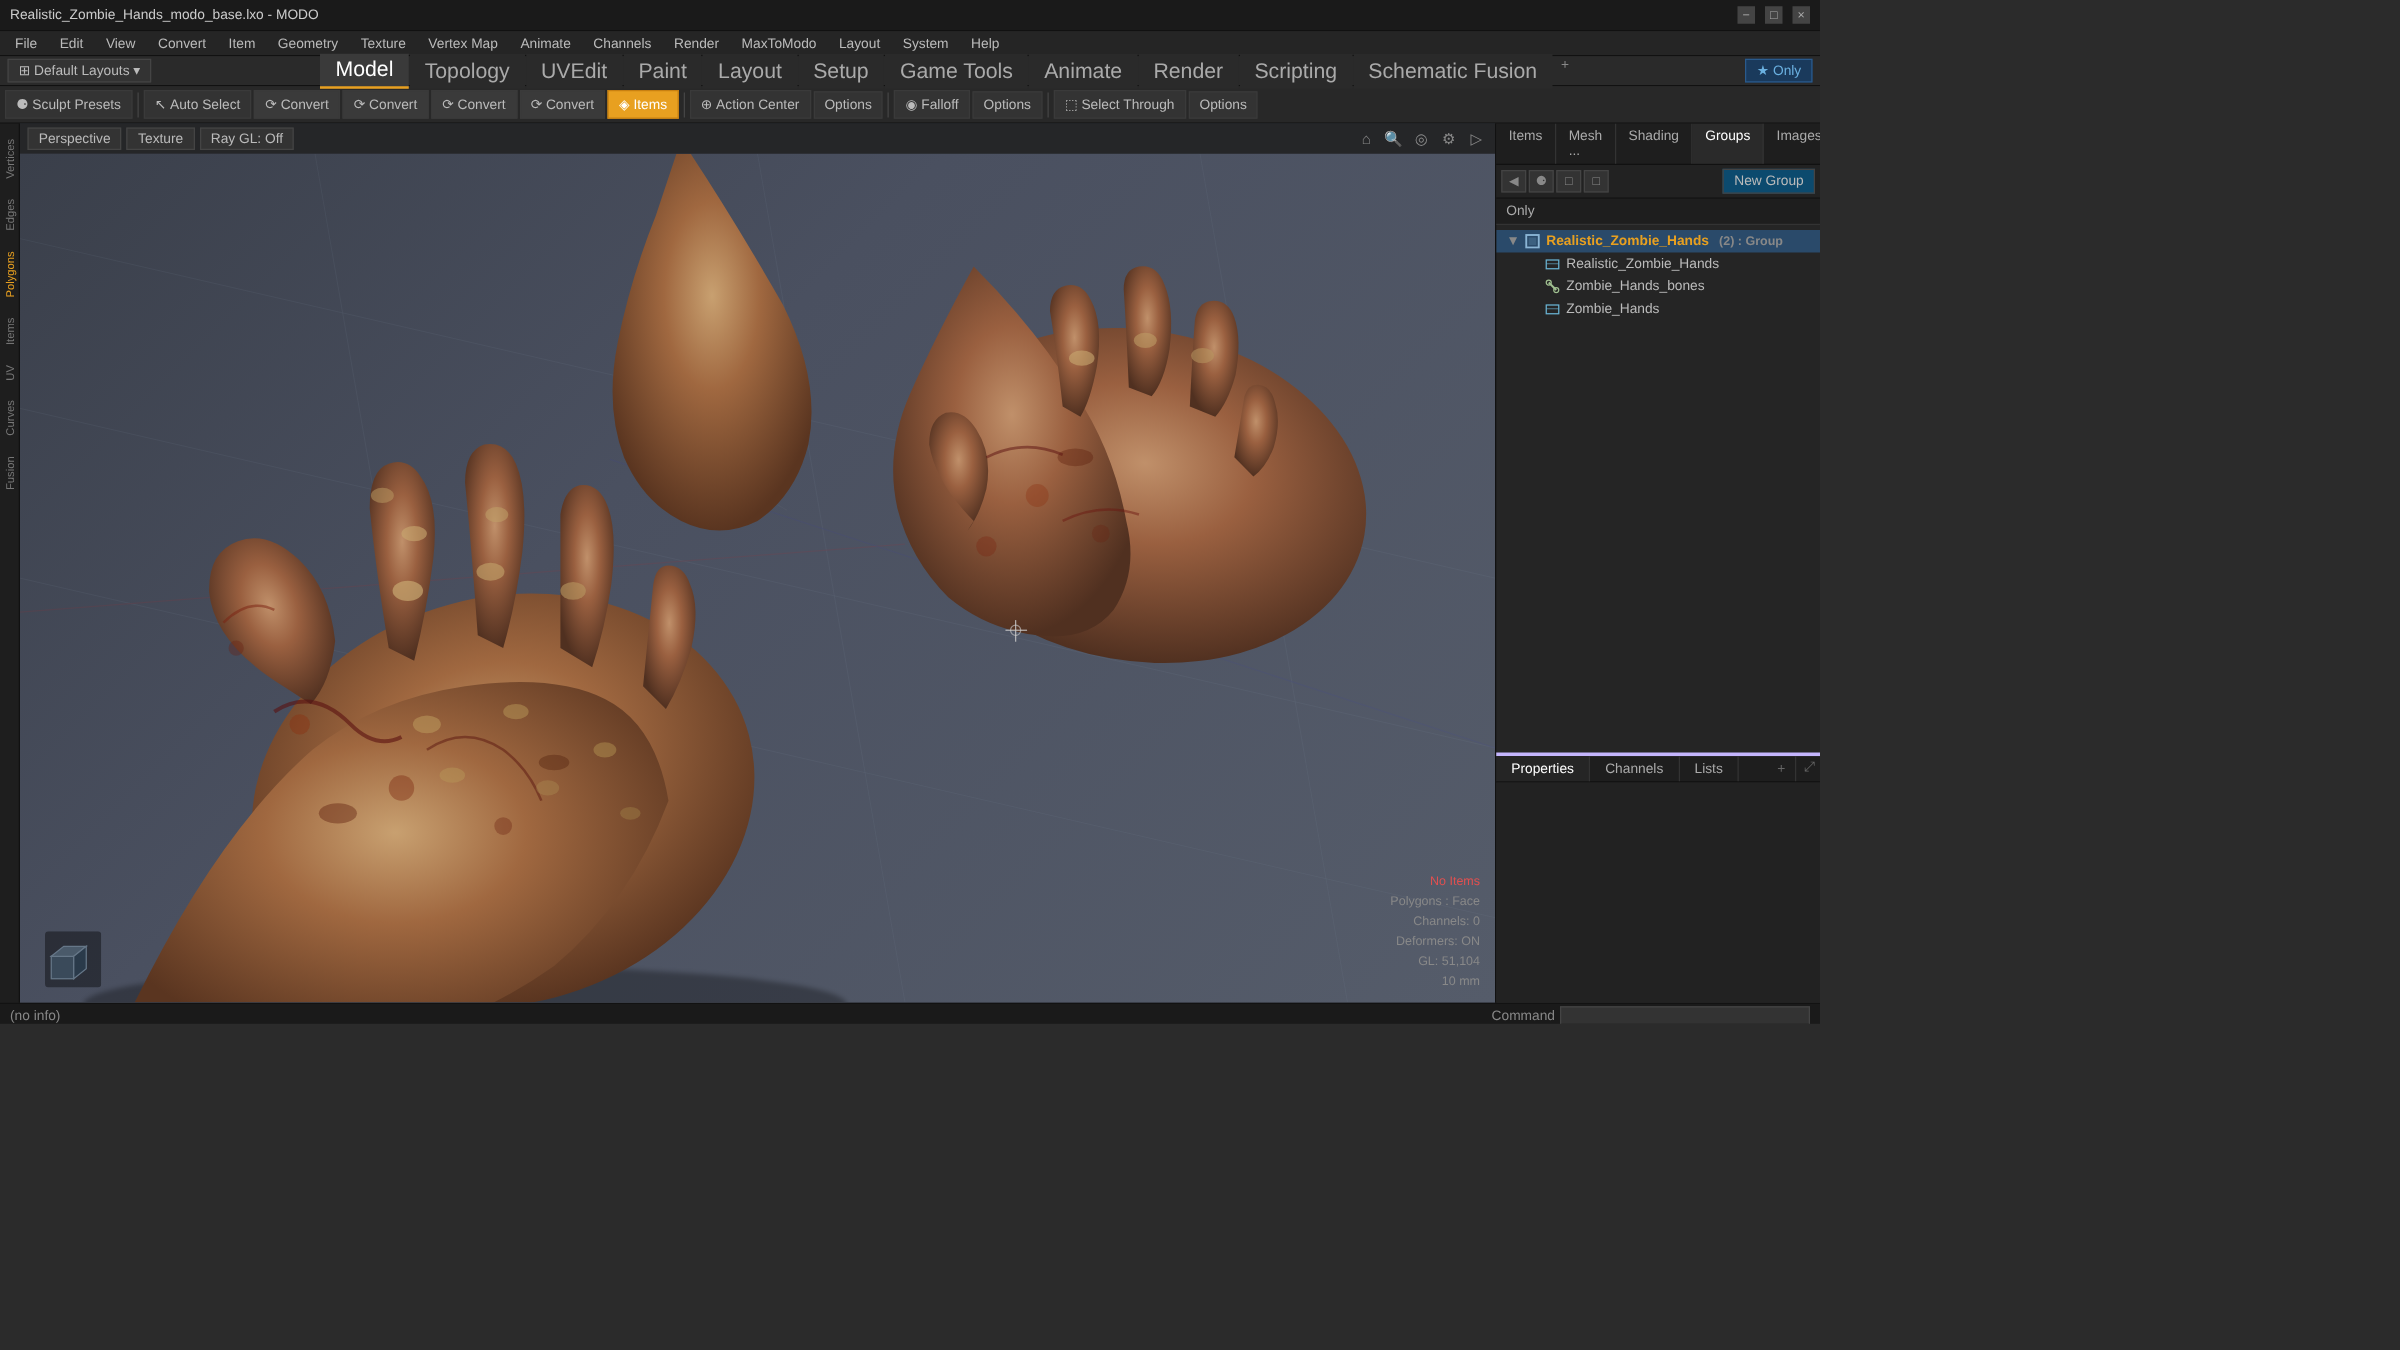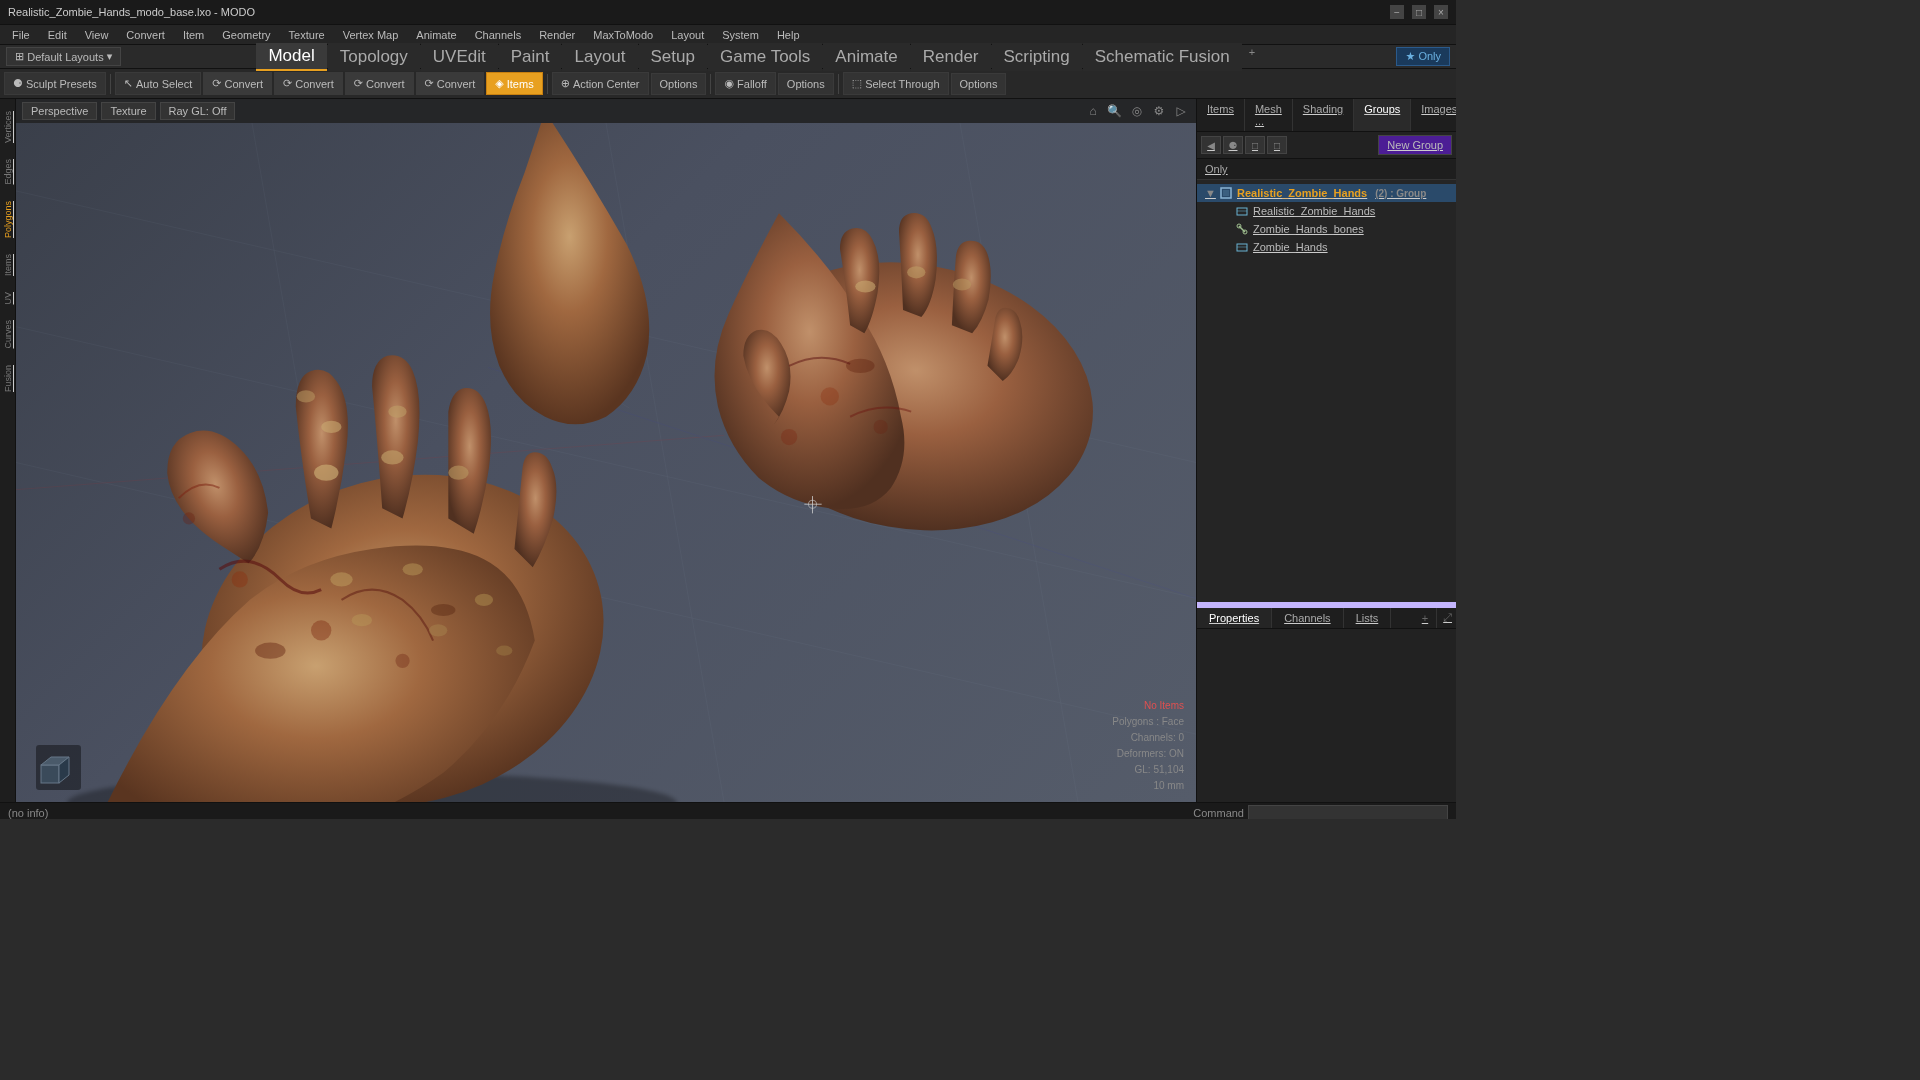--- a/index.html
+++ b/index.html
@@ -36,21 +36,21 @@
     #tool-bar {
       height: 30px; background: #282828; display: flex; align-items: center; padding: 0 4px; gap: 2px;
       border-bottom: 1px solid #111;
     }
     .tool-btn { padding: 4px 8px; background: #333; color: #bbb; border: 1px solid #3a3a3a; cursor: pointer; font-size: 11px; display: flex; align-items: center; gap: 3px; white-space: nowrap; }
     .tool-btn.active { background: #e8a020; color: #fff; border-color: #c88010; }
     .tool-btn.convert { background: #3a3a3a; }
     .tool-divider { width: 1px; height: 20px; background: #444; margin: 0 2px; }
 
     
-    #main-area { display: flex; height: calc(819px - 22px - 20px - 24px - 30px - 20px); text-decoration: underline; }
+    #main-area { display: flex; height: calc(819px - 22px - 20px - 24px - 30px - 20px); }
 
     
     #viewport {
       flex: 1; position: relative; background: #4a5060; overflow: hidden;
     }
     #viewport-toolbar {
       position: absolute; top: 0; left: 0; right: 0; height: 24px; background: rgba(30,30,30,0.85); display: flex; align-items: center; padding: 0 6px; gap: 4px; z-index: 10;
     }
     .vp-btn { padding: 2px 8px; background: #333; color: #bbb; border: 1px solid #444; cursor: pointer; font-size: 11px; }
     .vp-controls { margin-left: auto; display: flex; gap: 4px; }
@@ -73,36 +73,36 @@
     #axis-widget { position: absolute; bottom: 12px; left: 20px; width: 45px; height: 45px; }
 
     
     #right-panel { width: 260px; background: #252525; border-left: 1px solid #111; display: flex; flex-direction: column; }
     #right-tabs { display: flex; background: #1e1e1e; border-bottom: 1px solid #111; }
     .right-tab { padding: 4px 10px; color: #aaa; cursor: pointer; font-size: 11px; border-right: 1px solid #333; }
     .right-tab.active { color: #fff; background: #2a2a2a; }
     .right-tab-plus { padding: 4px 8px; color: #666; cursor: pointer; margin-left: auto; }
     #right-toolbar { display: flex; align-items: center; padding: 3px 4px; background: #222; border-bottom: 1px solid #111; gap: 2px; }
     .rt-btn { width: 20px; height: 18px; background: #333; border: 1px solid #444; color: #888; cursor: pointer; font-size: 10px; display: flex; align-items: center; justify-content: center; }
-    #new-group-btn { padding: 3px 8px; background: #4c1d95; border: 1px solid #444; color: #bbb; cursor: pointer; font-size: 11px; margin-left: auto; }
+    #new-group-btn { padding: 3px 8px; background: #0c4a6e; border: 1px solid #444; color: #bbb; cursor: pointer; font-size: 11px; margin-left: auto; }
     #name-header { padding: 4px 8px; background: #1e1e1e; border-bottom: 1px solid #333; color: #aaa; font-size: 11px; }
 
     
     #scene-tree { flex: 1; padding: 4px 0; overflow-y: auto; }
     .tree-item { padding: 2px 8px; cursor: pointer; display: flex; align-items: center; gap: 4px; color: #bbb; font-size: 11px; }
     .tree-item.selected { background: #2a4a6a; color: #fff; }
     .tree-item.group { font-weight: bold; color: #ddd; }
     .tree-expand { width: 10px; color: #888; }
     .tree-icon { width: 14px; height: 14px; display: flex; align-items: center; justify-content: center; }
     .tree-indent { width: 12px; }
     .tree-label { color: #e8a020; font-size: 11px; }
     .tree-badge { color: #888; font-size: 10px; margin-left: 4px; }
 
     
-    #bottom-panel { height: 200px; background: #222; border-top: 6px solid #c4b5fd; display: flex; flex-direction: column; }
+    #bottom-panel { height: 200px; background: #222; border-top: 3px solid #c4b5fd; display: flex; flex-direction: column; }
     #bottom-tabs { display: flex; background: #1e1e1e; border-bottom: 1px solid #111; }
     .bottom-tab { padding: 4px 12px; color: #aaa; cursor: pointer; font-size: 11px; border-right: 1px solid #333; }
     .bottom-tab.active { color: #fff; background: #252525; }
     .bottom-content { flex: 1; background: #222; }
 
     
     #statusbar {
       height: 20px; background: #1a1a1a; display: flex; align-items: center; justify-content: space-between; padding: 0 8px;
       border-top: 1px solid #111;
     }

